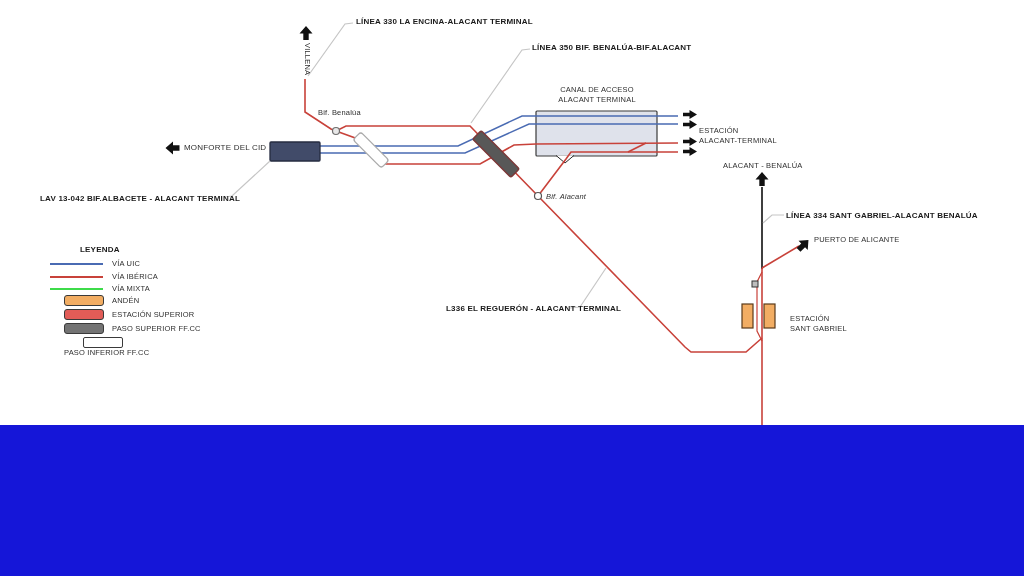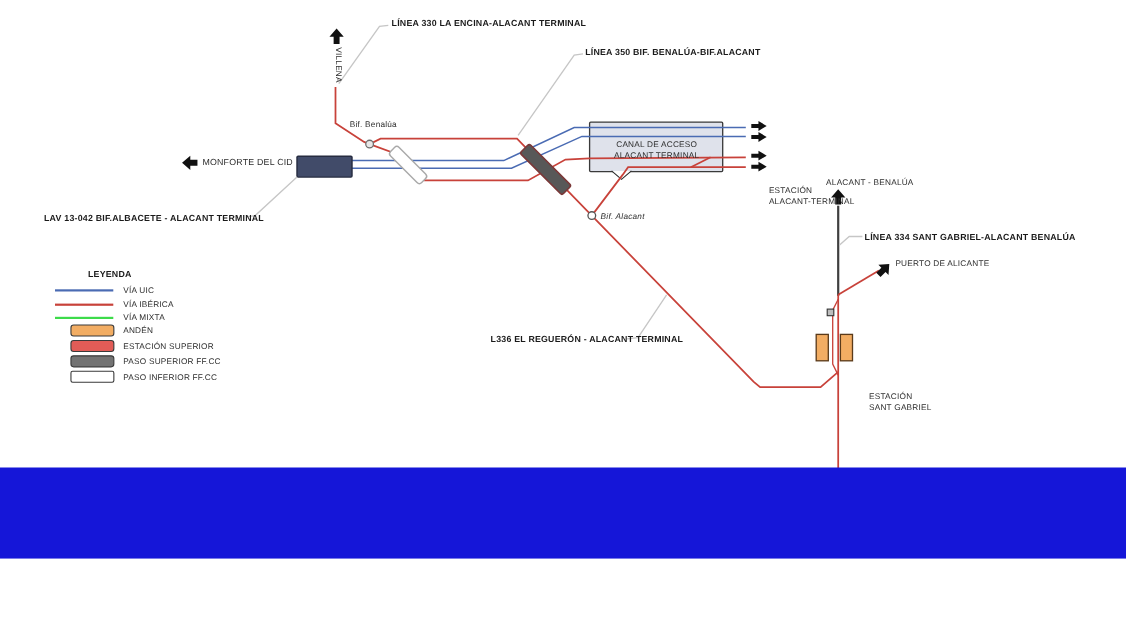--- a/index.html
+++ b/index.html
@@ -1,23 +1,23 @@
 <!DOCTYPE html>
 <html style="--via_uic: #4a6bb3; --via_iberica: #c8423a; --via_mixta: #3ddb4a; --anden: #f2ad63; --estacion_soterrada: #e25c57; --paso_superior: #737373; --paso_inferior: #ffffff; --sea: #1516d8; --canal_fill: #dfe2eb; --canal_border: #3a3a3a; --paso_superior_dark_fill: #585858; --paso_superior_dark_border: #7a3838; --monforte_box: #414b69; --leader: #c6c6c6;"><head>
 <meta charset="utf-8">
 <style>
   html,body{margin:0;padding:0;background:#fff;}
-  .stage{position:relative;width:1024px;height:508px;background:#ffffff;overflow:hidden;
+  .stage{position:relative;width:1024px;height:576px;background:#ffffff;overflow:hidden;
          font-family:"Liberation Sans", sans-serif;}
   svg{position:absolute;left:0;top:0;}
   .sea{position:absolute;left:0;top:425px;width:1024px;height:151px;background:var(--sea);}
   .lbl{position:absolute;white-space:nowrap;color:#222;}
   .lbl-b{font-size:8px;font-weight:700;color:#1a1a1a;letter-spacing:.2px;}
   .lbl-r{font-size:7.5px;font-weight:400;color:#2e2e2e;letter-spacing:.2px;}
-  .two-line{line-height:10px;margin-top:42px;}
+  .two-line{line-height:10px;}
   .center{text-align:center;}
   .rot90{transform:rotate(90deg);transform-origin:0 0;}
   
   .st-blue{stroke:var(--via_uic);stroke-width:1.4;fill:none;}
   .st-red{stroke:var(--via_iberica);stroke-width:1.6;fill:none;}
   .st-red-thin{stroke:var(--via_iberica);stroke-width:1.2;fill:none;}
   .st-stub{stroke:#3f3f3f;stroke-width:2;fill:none;}
   .st-leader{stroke:var(--leader);stroke-width:1.2;fill:none;}
   .arrow{fill:#111;stroke:none;}
   
@@ -96,21 +96,21 @@
     <div>ALACANT TERMINAL</div>
   </div>
   <div class="lbl lbl-r rot90" style="left:312px;top:43px;">VILLENA</div>
   <div class="lbl lbl-r" style="left:318px;top:108px;">Bif. Benalúa</div>
   <div class="lbl lbl-r" style="left:184px;top:143px;font-size:8px;">MONFORTE DEL CID</div>
   <div class="lbl lbl-b" style="left:40px;top:194px;">LAV 13-042 BIF.ALBACETE - ALACANT TERMINAL</div>
   <div class="lbl lbl-r two-line" style="left:699px;top:126px;">
     <div>ESTACIÓN</div>
     <div>ALACANT-TERMINAL</div>
   </div>
-  <div class="lbl lbl-r" style="left:751px;top:161px;text-align:center;">ALACANT - BENALÚA</div>
+  <div class="lbl lbl-r" style="left:723px;top:161px;text-align:center;">ALACANT - BENALÚA</div>
   <div class="lbl lbl-b" style="left:786px;top:211px;">LÍNEA 334 SANT GABRIEL-ALACANT BENALÚA</div>
   <div class="lbl lbl-r" style="left:814px;top:235px;">PUERTO DE ALICANTE</div>
   <div class="lbl lbl-r" style="left:546px;top:192px;font-style:italic;">Bif. Alacant</div>
   <div class="lbl lbl-b" style="left:403px;top:304px;padding-left:43px;">L336 EL REGUERÓN - ALACANT TERMINAL</div>
   <div class="lbl lbl-r two-line" style="left:790px;top:314px;">
     <div>ESTACIÓN</div>
     <div>SANT GABRIEL</div>
   </div>
 
   <div class="lbl lbl-b" style="left:80px;top:245px;">LEYENDA</div>
@@ -131,20 +131,20 @@
     <span class="lbl-r">ANDÉN</span>
   </div>
   <div class="legend-row" style="left:64px;top:309px;">
     <span class="sw-box sw-soterrada"></span>
     <span class="lbl-r">ESTACIÓN SUPERIOR</span>
   </div>
   <div class="legend-row" style="left:64px;top:323px;">
     <span class="sw-box sw-pasosup"></span>
     <span class="lbl-r">PASO SUPERIOR FF.CC</span>
   </div>
-  <div class="legend-row" style="left:64px;top:337px;">
+  <div class="legend-row" style="left:64px;top:337px;flex-direction:column;">
     <span class="sw-box sw-pasoinf"></span>
     <span class="lbl-r">PASO INFERIOR FF.CC</span>
   </div>
 
   <div class="sea"></div>
 
 </div>
 
 </body></html>

